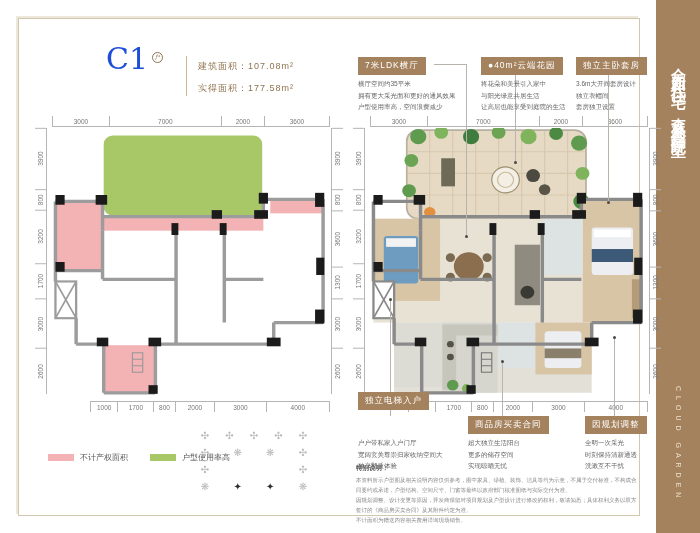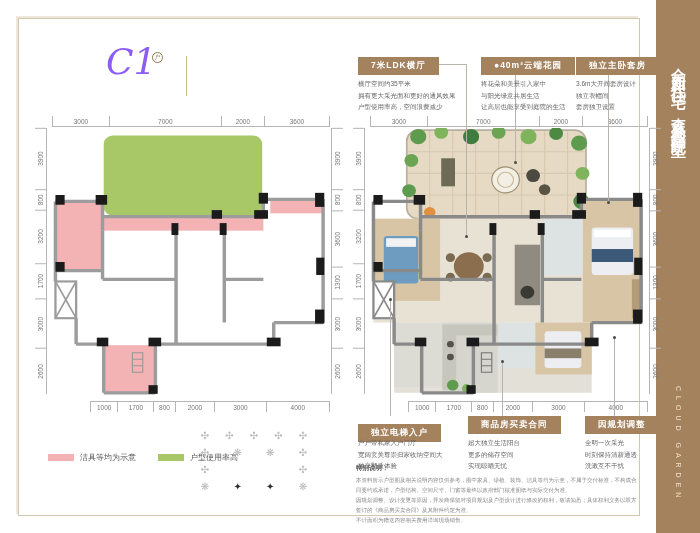--- a/index.html
+++ b/index.html
@@ -4,28 +4,28 @@
 <style>
   html,body{margin:0;padding:0;}
   body{font-family:"Liberation Sans",sans-serif;}
   .page{position:relative;width:700px;height:533px;background:#ffffff;overflow:hidden;}
   .frame{position:absolute;left:18px;top:18px;width:620px;height:496px;border:1px solid #d2c7ae;box-shadow:-2px -2px 0 #eee8da;}
   
   .sidebar{position:absolute;right:0;top:0;width:44px;height:533px;background:#a5825e;}
   .sb-cn{position:absolute;top:56px;left:50%;transform:translateX(-50%);writing-mode:vertical-rl;color:#ffffff;font-size:15px;font-weight:700;letter-spacing:5px;white-space:nowrap;}
   .sb-en{position:absolute;top:386px;left:50%;transform:translateX(-50%);writing-mode:vertical-rl;color:#efe3cd;font-size:7px;letter-spacing:5px;white-space:nowrap;}
   
-  .logo{position:absolute;left:106px;top:44px;color:#8b5cf6;font-family:"DejaVu Serif",serif;font-size:36px;line-height:1;font-style:italic;}
+  .logo{position:absolute;left:106px;top:44px;color:#1d4ed8;font-family:"DejaVu Serif",serif;font-size:30px;line-height:1;}
   .logo-badge{position:absolute;left:152px;top:52px;width:9px;height:9px;border:1px solid #8f734e;border-radius:50%;color:#8f734e;font-size:6px;line-height:9px;text-align:center;font-family:"Liberation Sans",sans-serif;}
   .logo-sub{position:absolute;left:96px;top:90px;width:120px;text-align:center;color:#8f734e;font-size:13px;font-weight:700;letter-spacing:3px;white-space:nowrap;}
   .hd-divider{position:absolute;left:186px;top:56px;width:1px;height:40px;background:#cbb793;}
   .areas{position:absolute;left:198px;top:60px;color:#8f734e;font-size:9px;}
   .areas span{display:block;margin-bottom:9px;letter-spacing:1px;}
   
-  .chip{position:absolute;background:#a5825e;color:#fff;font-size:8.5px;font-weight:700;letter-spacing:1px;padding:3px 13px;white-space:nowrap;}
+  .chip{position:absolute;background:#a5825e;color:#fff;font-size:8.5px;font-weight:400;letter-spacing:1px;padding:3px 7px;white-space:nowrap;}
   .co-lines{position:absolute;font-size:6.5px;color:#666;line-height:1.8;white-space:nowrap;}
   .co-lines span{display:block;}
   
   .vline{position:absolute;width:1px;background:#b8b4ac;}
   .hline{position:absolute;height:1px;background:#b8b4ac;}
   .dot{position:absolute;width:3px;height:3px;border-radius:50%;background:#4a4a44;}
   
   .plan{position:absolute;width:312px;height:298px;}
   .dim-row{position:absolute;display:flex;font-size:6.5px;color:#777;}
   .dim-top{left:20px;right:14px;top:0;height:10px;border-bottom:1px solid #b5b5b5;}
@@ -54,20 +54,24 @@
 </head>
 <body>
 
 <div class="page">
 
   <div class="frame"></div>
 
   <div class="logo">C1</div>
   <div class="logo-badge">户</div>
   <div class="hd-divider"></div>
+  <div class="areas">
+      <span>建筑面积：107.08m²</span>
+      <span>实得面积：177.58m²</span>
+    </div>
 
   <div class="sidebar">
     <div class="sb-cn">全新四代住宅　森系云端院墅</div>
     <div class="sb-en">CLOUD GARDEN</div>
   </div>
 
   <div class="plan" style="left:32px;top:116px;">
     <div class="dim-row dim-top">
         <span style="flex-grow: 3000;">3000</span>
         <span style="flex-grow: 7000;">7000</span>
@@ -291,21 +295,21 @@
       <span>与阳光绿意共居生活</span>
       <span>让高层也能享受到庭院的生活</span>
     </div>
   <div class="chip" style="left:576px;top:57px;text-align:right;">独立主卧套房</div>
   <div class="co-lines" style="left:576px;top:78px;">
       <span>3.6m大开间套房设计</span>
       <span>独立衣帽间</span>
       <span>套房独卫设置</span>
     </div>
 
-  <div class="chip" style="left:358px;top:424px;">独立电梯入户</div>
+  <div class="chip" style="left:358px;top:392px;">独立电梯入户</div>
   <div class="co-lines" style="left:358px;top:437px;">
       <span>户户带私家入户门厅</span>
       <span>宽阔玄关尊崇归家收纳空间大</span>
       <span>独享墅质体验</span>
     </div>
   <div class="chip" style="left:468px;top:416px;">商品房买卖合同</div>
   <div class="co-lines" style="left:468px;top:437px;">
       <span>超大独立生活阳台</span>
       <span>更多的储存空间</span>
       <span>实现晾晒无忧</span>
@@ -313,21 +317,21 @@
   <div class="chip" style="left:585px;top:416px;">因规划调整</div>
   <div class="co-lines" style="left:585px;top:437px;">
       <span>全明一次采光</span>
       <span>时刻保持清新通透</span>
       <span>洗漱互不干扰</span>
     </div>
 
   <div class="legend">
     <div class="item">
       <span class="swatch" style="background:#f3b2b4;"></span>
-      <span>洁具等均为示意</span>
+      <span>不计产权面积</span>
     </div>
     <div class="item">
       <span class="swatch" style="background:#a8c868;"></span>
       <span>户型使用率高</span>
     </div>
   </div>
 
   <div class="motif">
     <div class="mrow">
         <span>✣</span>

